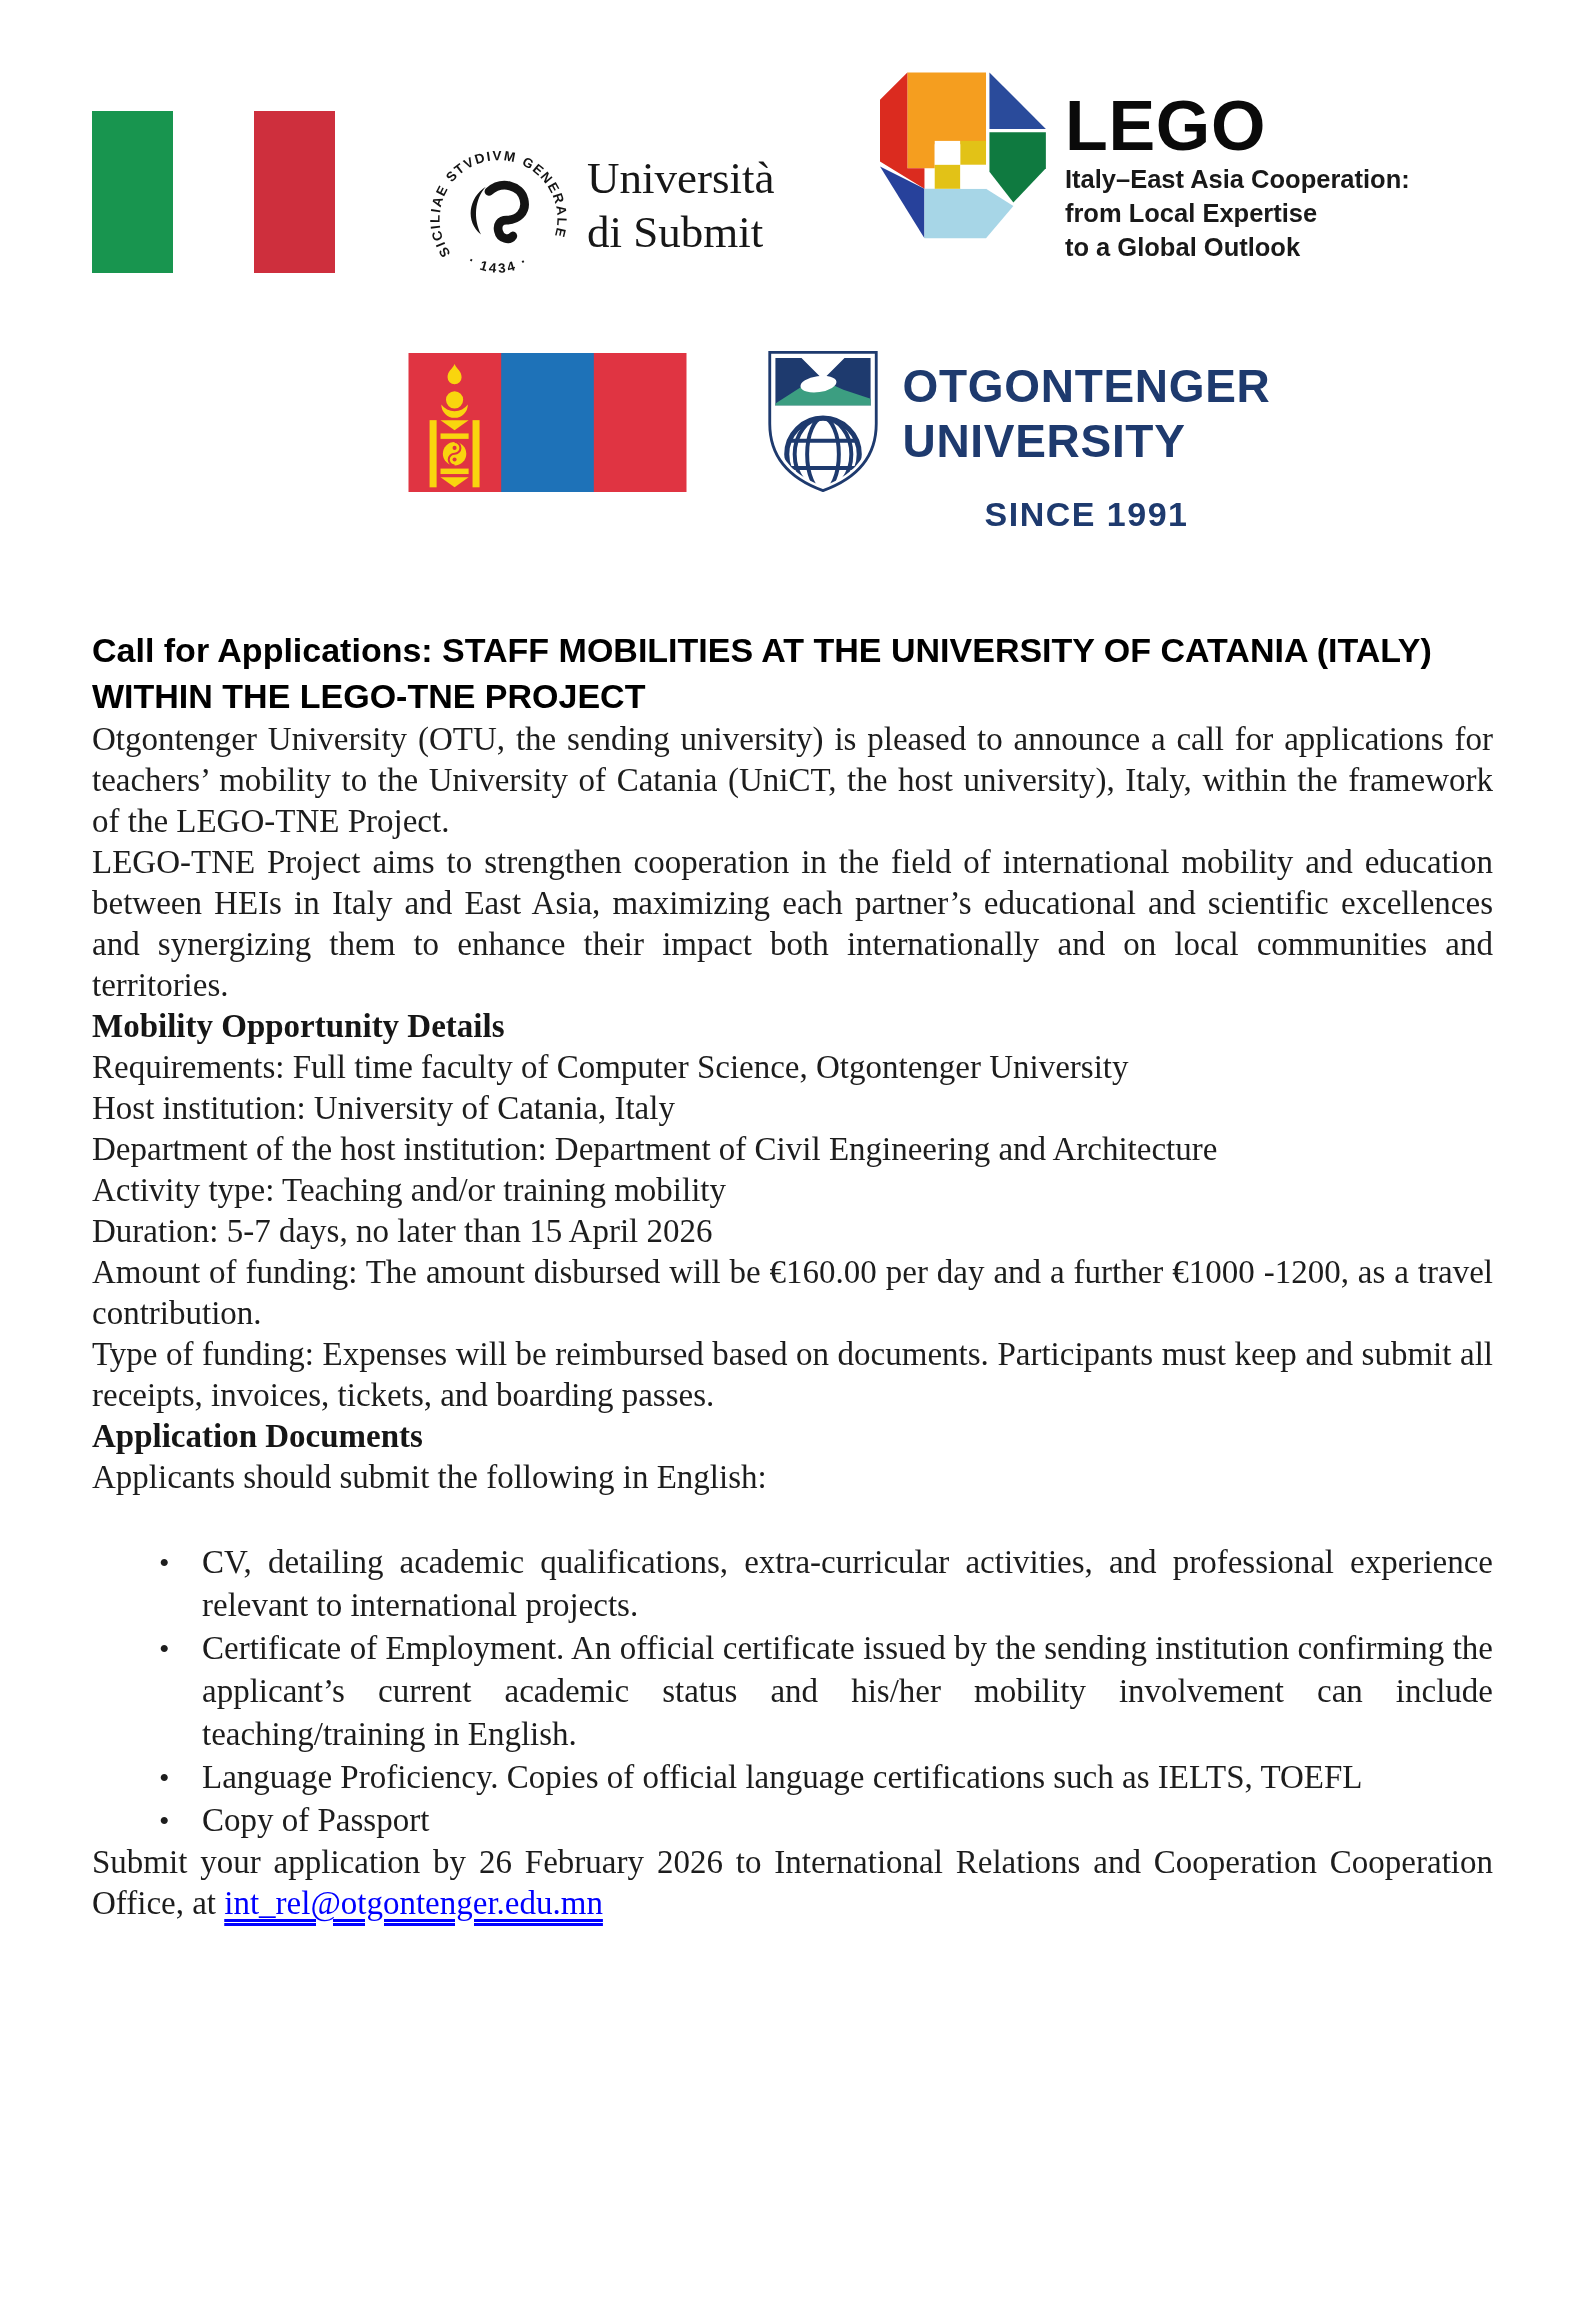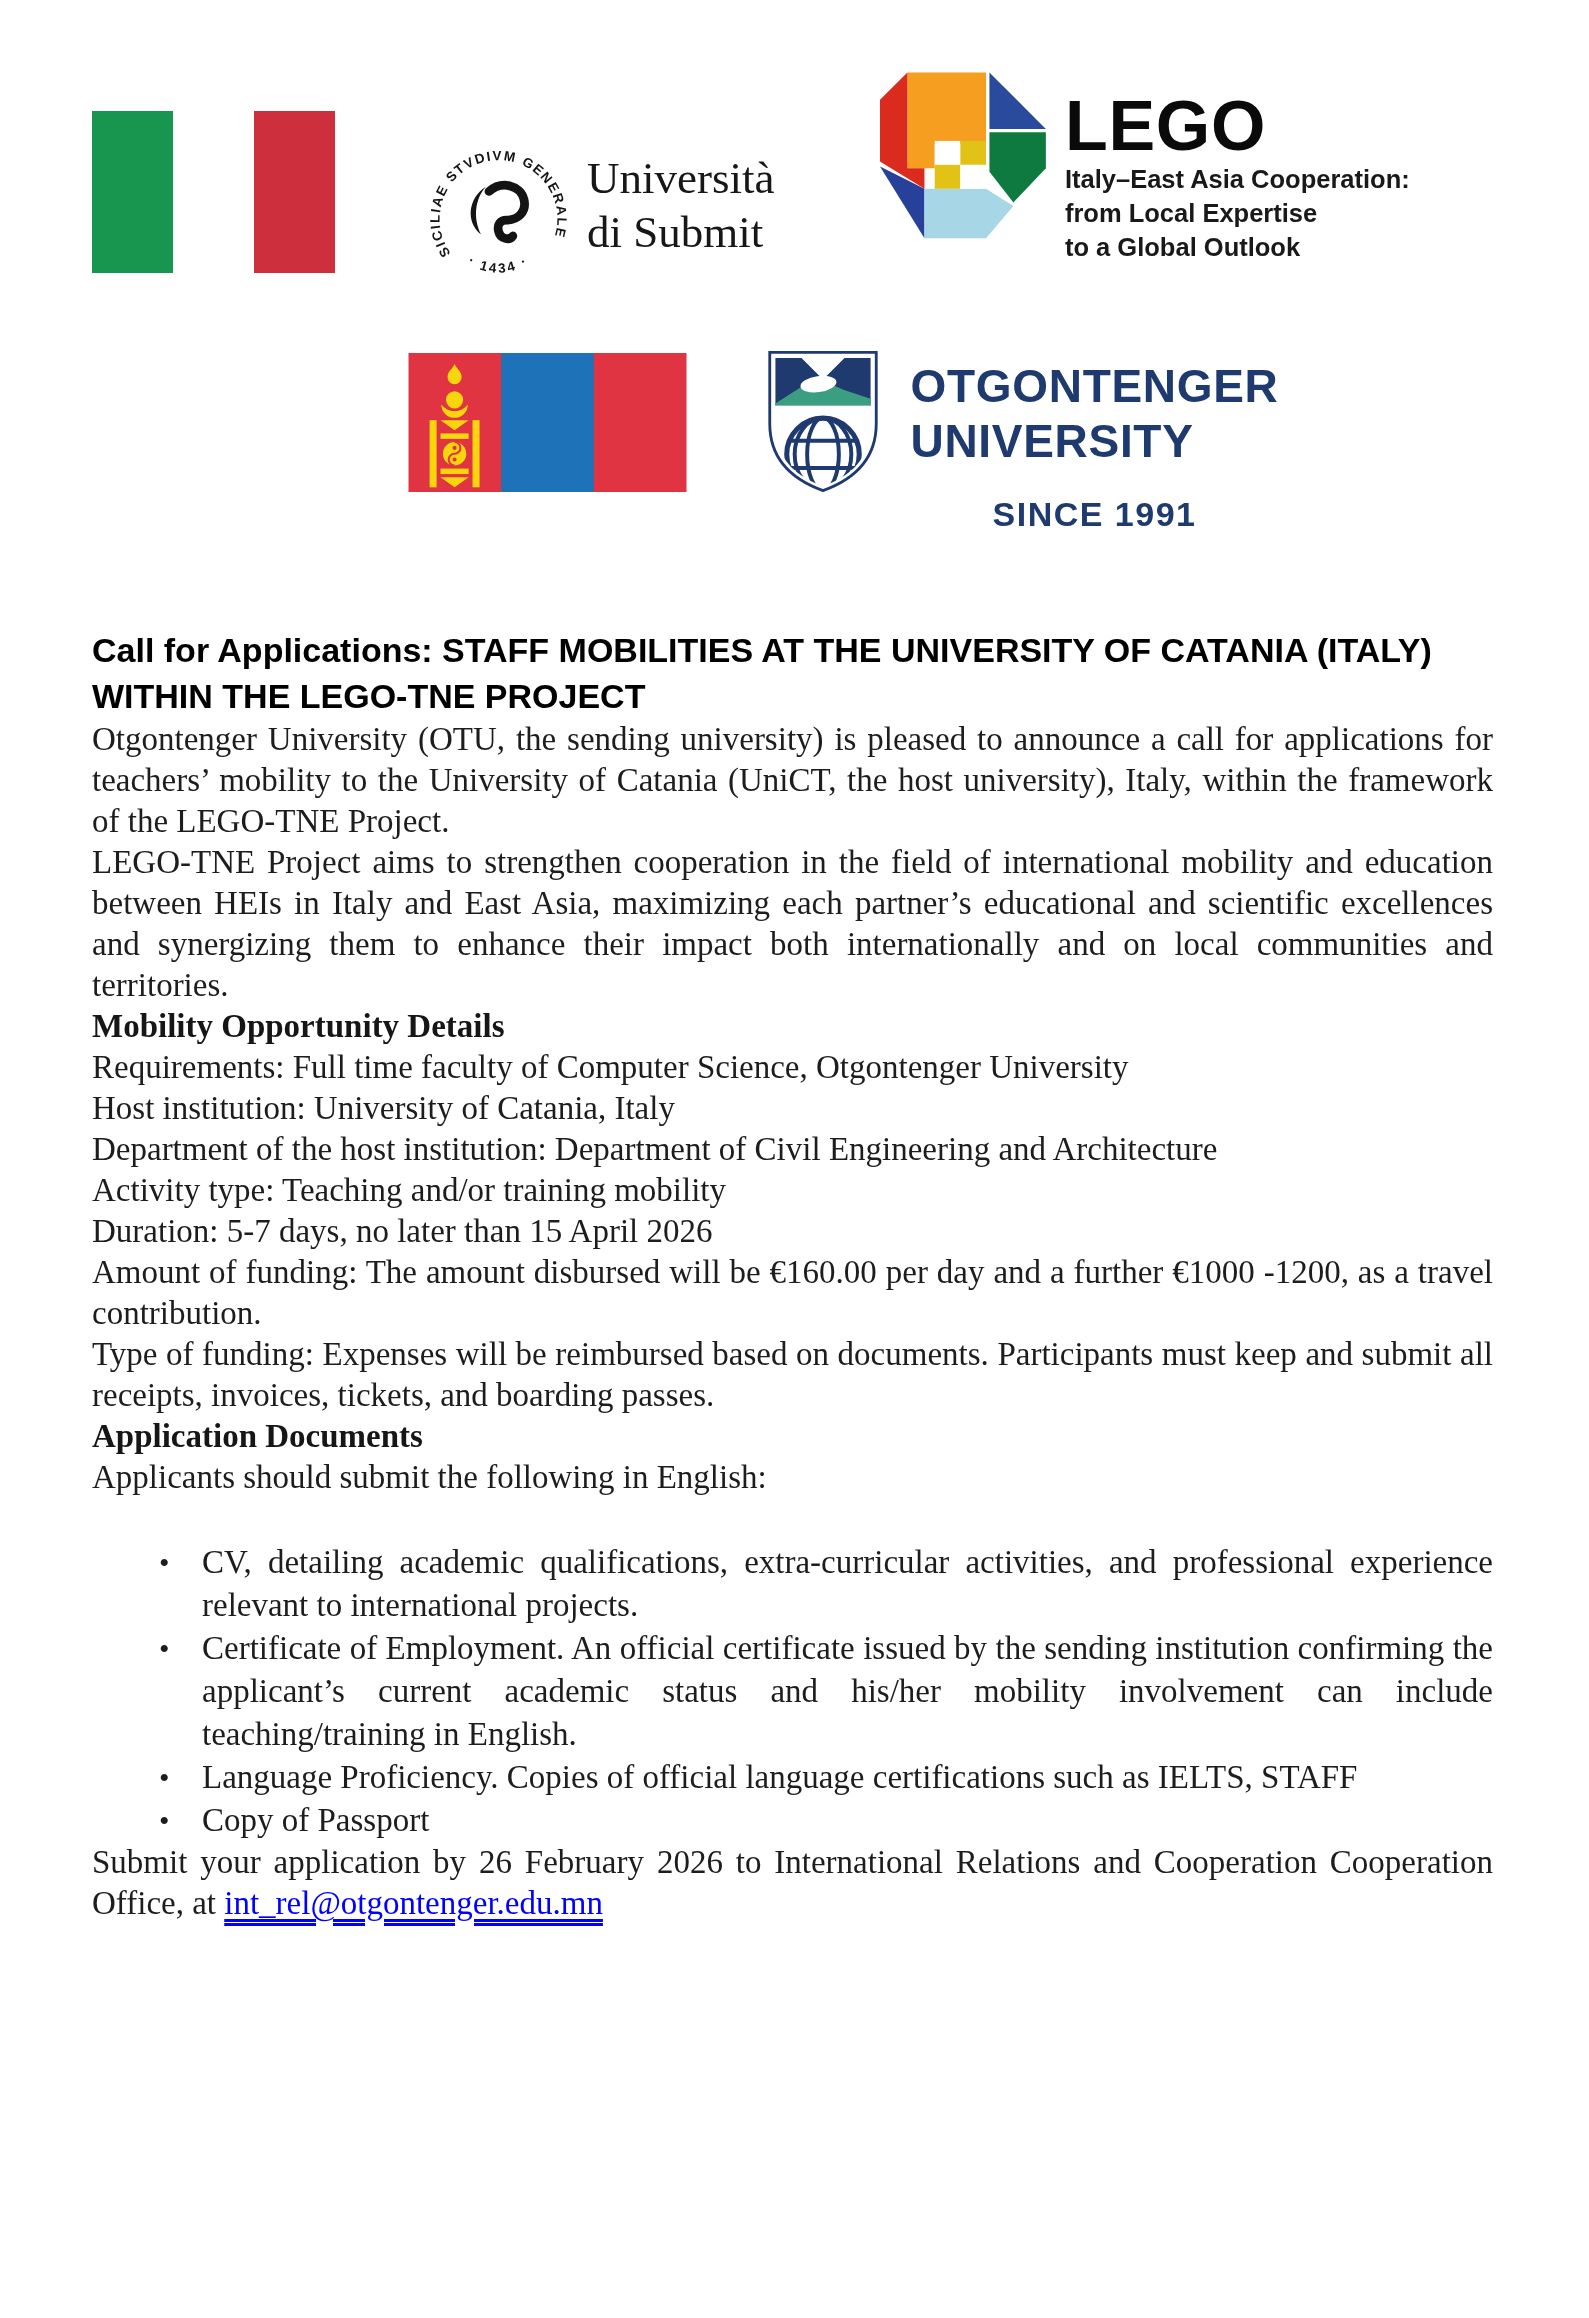--- a/index.html
+++ b/index.html
@@ -27,21 +27,21 @@
   .unict-name{margin:40px 0 0 9px;font-size:45px;line-height:54px;color:#171717;}
   
   .lego{display:flex;margin-left:106px;margin-top:-40px;flex:0 0 auto;}
   .lego-cube{width:171px;height:174px;}
   .lego-text{margin:18.7px 0 0 13.5px;font-family:"Liberation Sans",sans-serif;}
   .lego-word{font-size:70px;line-height:72px;font-weight:800;letter-spacing:0.7px;color:#0a0a0a;}
   .lego-tag{margin-top:0;font-size:25.5px;line-height:34px;font-weight:700;color:#191919;}
   
   .mn-flag{width:279px;height:139px;flex:0 0 auto;}
   
-  .otu{display:flex;margin-left:79px;margin-top:-4.5px;flex:0 0 auto;gap:8px;}
+  .otu{display:flex;margin-left:79px;margin-top:-4.5px;flex:0 0 auto;}
   .otu-shield{width:114px;height:145px;}
   .otu-text{margin:10.5px 0 0 22.5px;font-family:"Liberation Sans",sans-serif;color:var(--c-otu-navy,#1E3A6E);}
   .otu-name{font-size:46px;line-height:55px;font-weight:800;letter-spacing:0.7px;}
   .otu-since{margin-top:27px;font-size:34px;line-height:37px;font-weight:700;letter-spacing:1.5px;text-align:center;}
   
   .content{margin:0 96px 0 92px;}
   .doc-title{
     margin-top:94px;
     font-family:"Liberation Sans",sans-serif;
     font-weight:700;font-size:34px;line-height:46px;color:#000;
@@ -192,21 +192,21 @@
     <p class="body wide">Amount of funding: The amount disbursed will be €160.00 per day and a further €1000 -1200, as a travel contribution.</p>
     <p class="body wide">Type of funding: Expenses will be reimbursed based on documents. Participants must keep and submit all receipts, invoices, tickets, and boarding passes.</p>
 
     <h2 class="sec h-doc">Application Documents</h2>
 
     <p class="body applicants">Applicants should submit the following in English:</p>
 
     <ul class="docs">
       <li>CV, detailing academic qualifications, extra-curricular activities, and professional experience relevant to international projects.</li>
       <li>Certificate of Employment. An official certificate issued by the sending institution confirming the applicant’s current academic status and his/her mobility involvement can include teaching/training in English.</li>
-      <li>Language Proficiency. Copies of official language certifications such as IELTS, STAFF</li>
+      <li>Language Proficiency. Copies of official language certifications such as IELTS, TOEFL</li>
       <li>Copy of Passport</li>
     </ul>
 
     <p class="body closing"><span>Submit your application by 26 February 2026 to International Relations and Cooperation Cooperation Office, at </span><a class="email">int_rel@otgontenger.edu.mn</a></p>
   </div>
 
 </div>
 
 
 </body></html>

